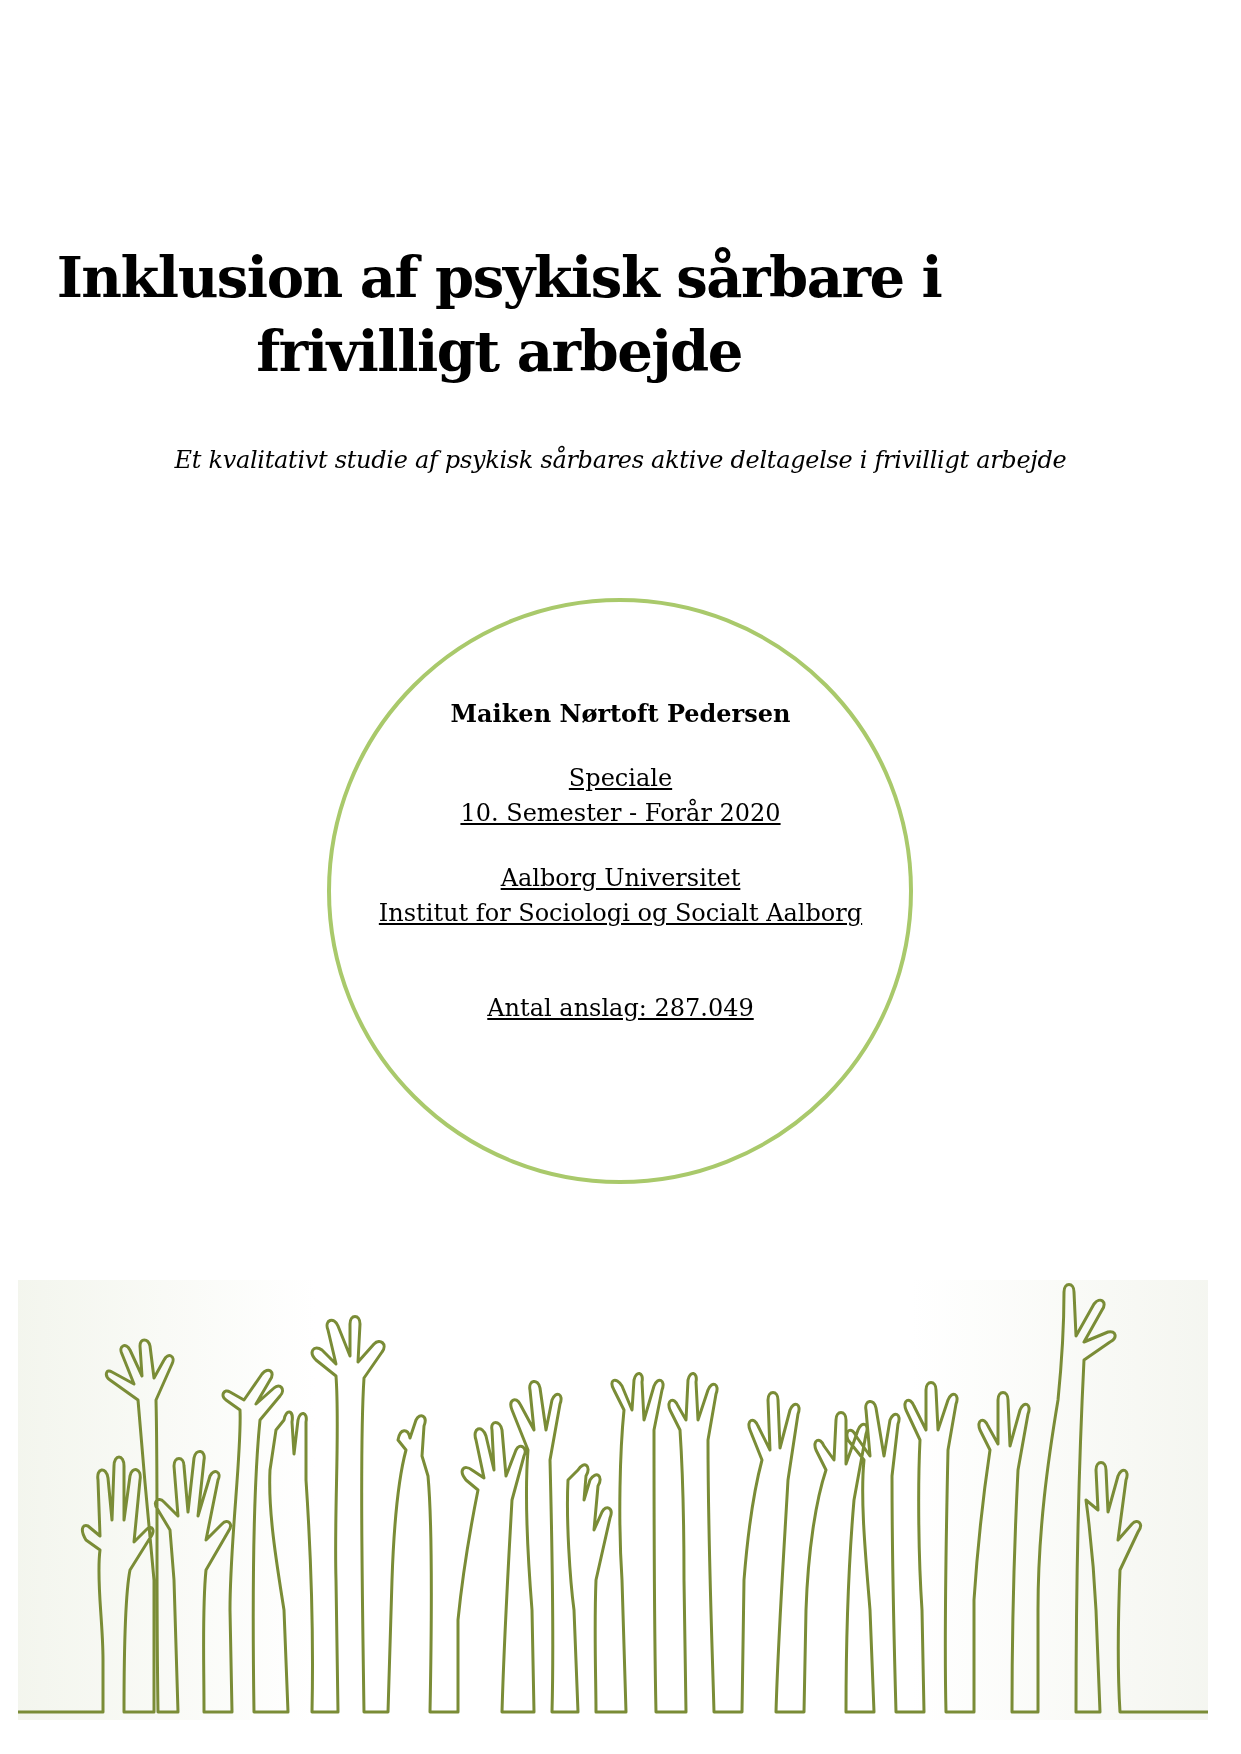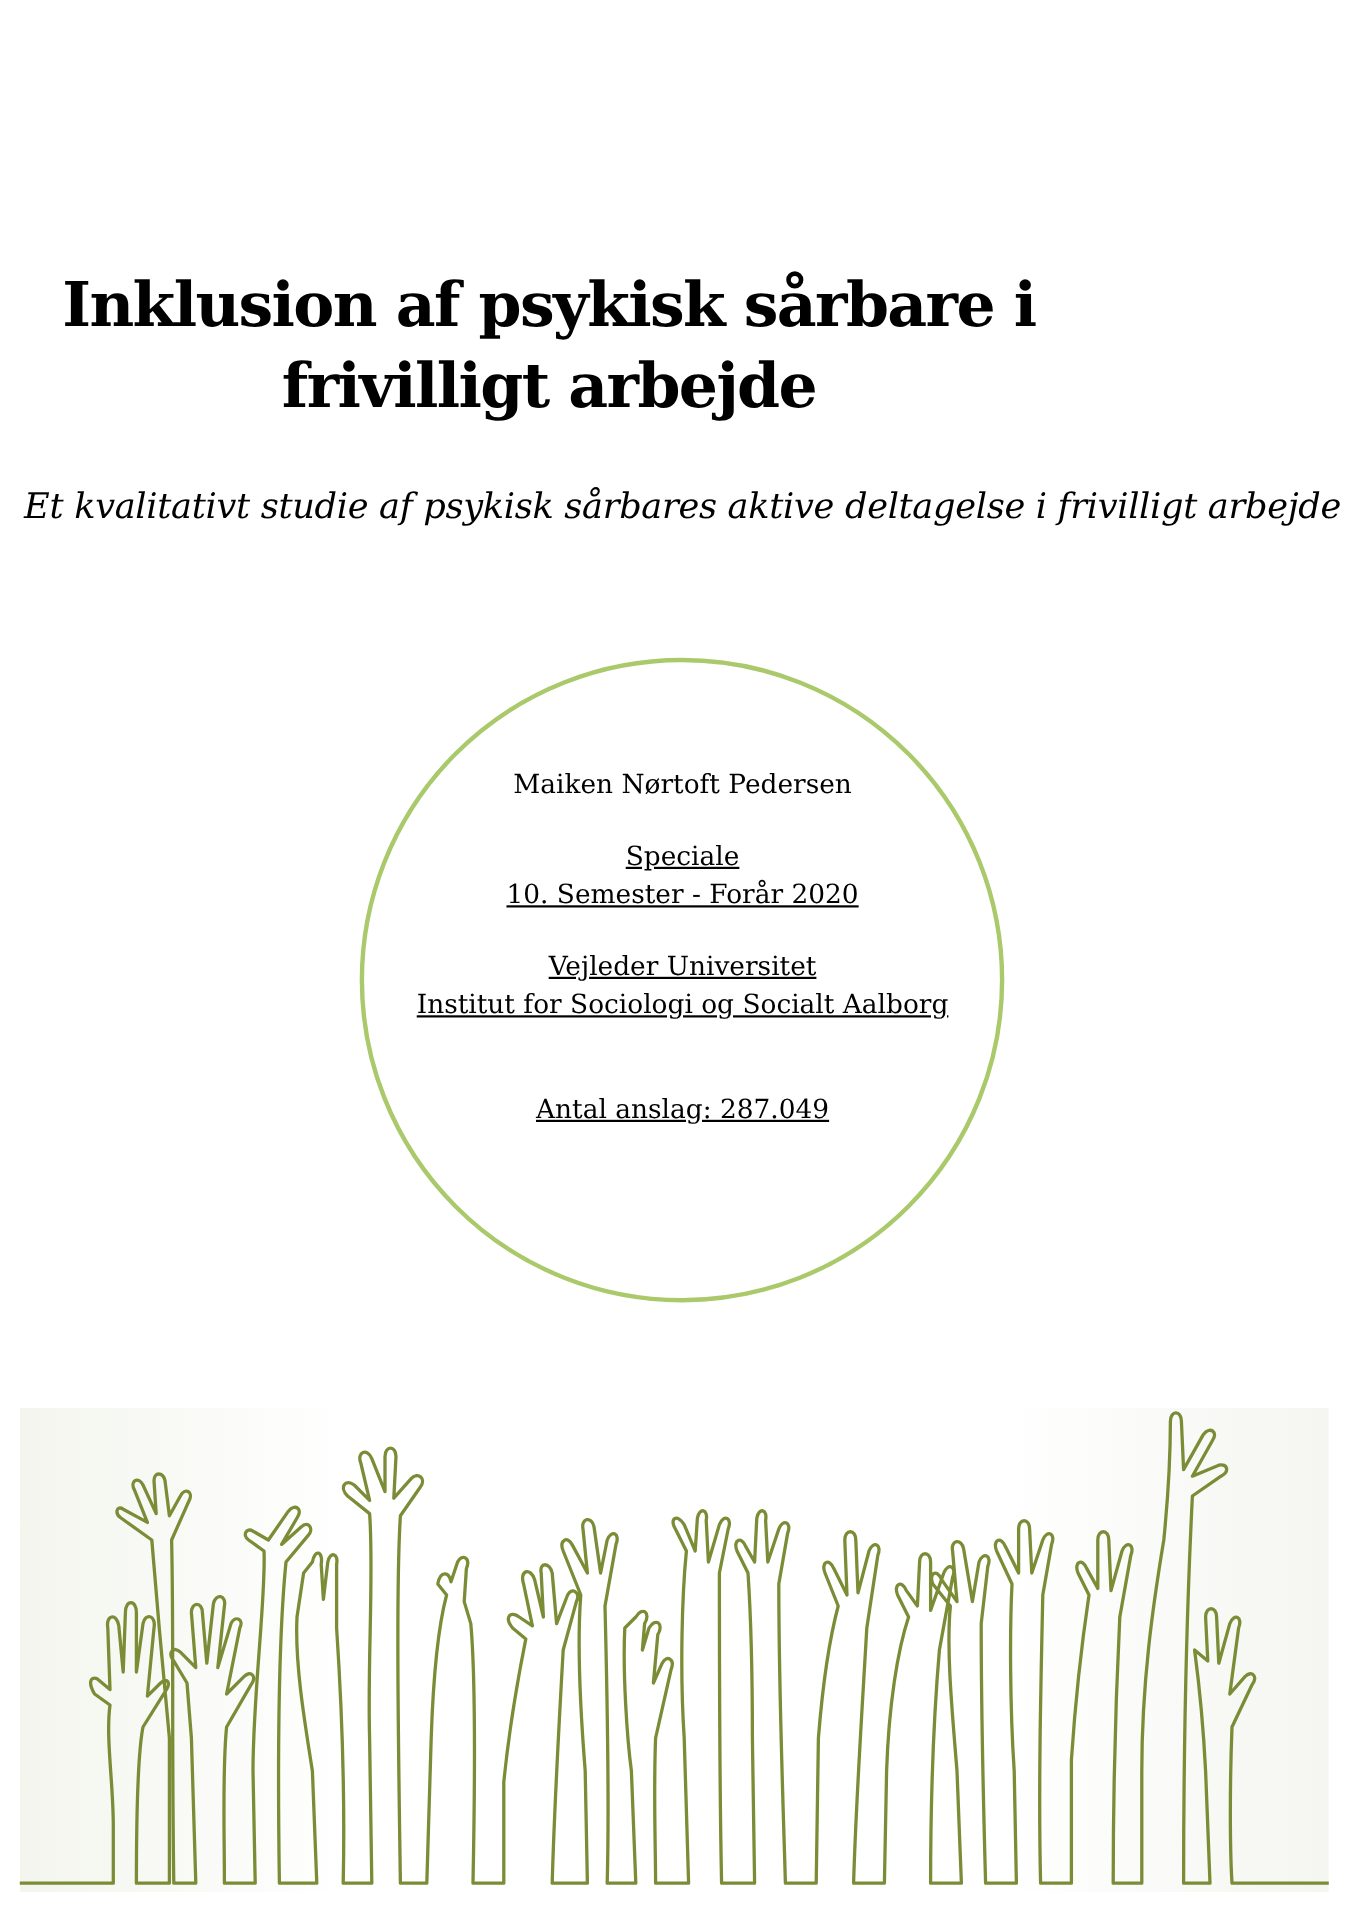--- a/index.html
+++ b/index.html
@@ -29,21 +29,21 @@
       margin: 0;
     }
     .subtitle {
       position: absolute;
       left: 0;
       width: 1241px;
       top: 444px;
       text-align: center;
       font-family: "DejaVu Serif", serif;
       font-style: italic;
-      font-size: 32px;
+      font-size: 24px;
       line-height: 32px;
       letter-spacing: -0.3px;
       margin: 0;
     }
     .circle {
       position: absolute;
       left: 327px;
       top: 598px;
       width: 578px;
       height: 578px;
@@ -55,21 +55,21 @@
       position: absolute;
       left: 0;
       width: 1241px;
       top: 696px;
       text-align: center;
       font-family: "DejaVu Serif", serif;
       font-size: 24px;
       line-height: 35px;
     }
     .circle-content .author {
-      font-weight: normal;
+      font-weight: bold;
       font-size: 24px;
       display: block;
       margin-bottom: 30px;
     }
     .circle-content .line {
       display: block;
       text-decoration: underline;
     }
     .circle-content .gap {
       display: block;
@@ -93,21 +93,21 @@
 
 <p class="subtitle">Et kvalitativt studie af psykisk sårbares aktive deltagelse i frivilligt arbejde</p>
 
 <div class="circle"></div>
 
 <div class="circle-content">
   <span class="author">Maiken Nørtoft Pedersen</span>
   <span class="line">Speciale</span>
   <span class="line">10. Semester - Forår 2020</span>
   <span class="gap"></span>
-  <span class="line">Vejleder Universitet</span>
+  <span class="line">Aalborg Universitet</span>
   <span class="line">Institut for Sociologi og Socialt Aalborg</span>
   <span class="gap"></span>
   <span class="gap"></span>
   <span class="line">Antal anslag: 287.049</span>
 </div>
 
 <svg class="hands" viewBox="0 0 1190 460" xmlns="http://www.w3.org/2000/svg">
   <defs>
     <linearGradient id="fadeL" x1="0" x2="1" y1="0" y2="0">
       <stop offset="0" stop-color="#eef1e6"></stop>

